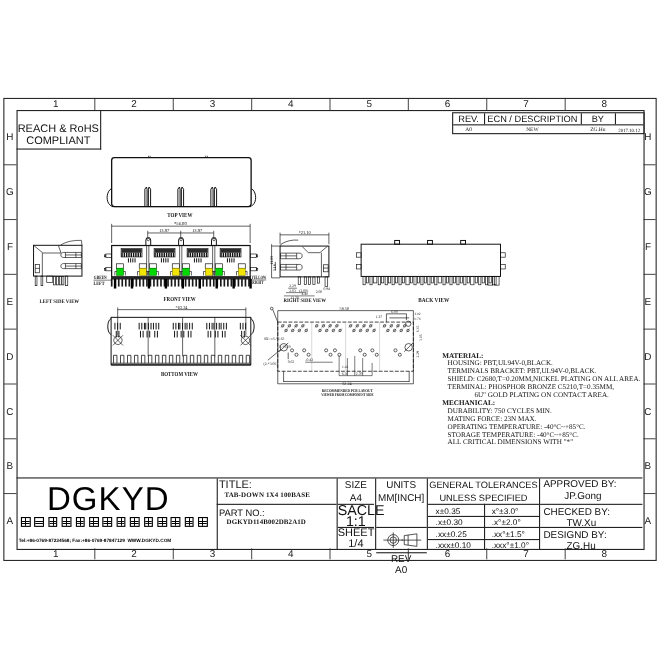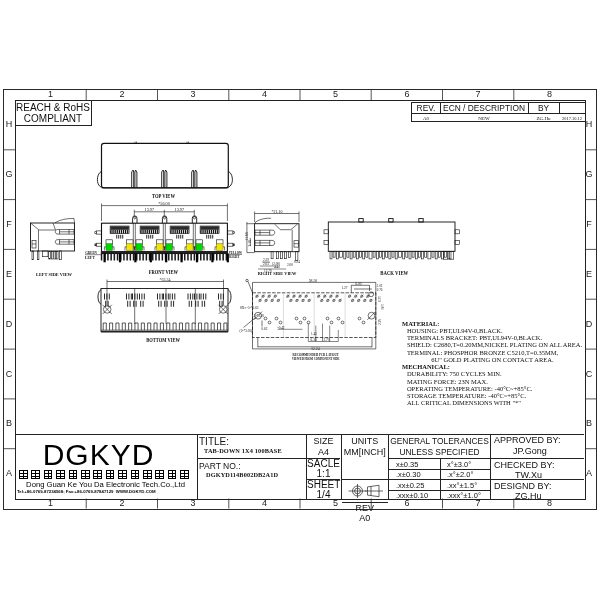--- a/index.html
+++ b/index.html
@@ -54,21 +54,21 @@
 <div class="zn" style="left:579px;top:120.4px;">H</div>
 <div class="zn" style="left:579px;top:170.2px;">G</div>
 <div class="zn" style="left:579px;top:220.0px;">F</div>
 <div class="zn" style="left:579px;top:269.8px;">E</div>
 <div class="zn" style="left:579px;top:319.6px;">D</div>
 <div class="zn" style="left:579px;top:369.5px;">C</div>
 <div class="zn" style="left:579px;top:419.3px;">B</div>
 <div class="zn" style="left:579px;top:469.1px;">A</div>
 </div>
 
-<div class="abs" style="left:15px;top:100px;width:76px;height:23px;border-right:1px solid #222;border-bottom:1px solid #222;text-align:center;font-size:10px;line-height:11px;padding-top:2px;">REACH &amp; RoHS<br>COMPLIANT</div>
+<div class="abs" style="left:15px;top:100px;width:76px;height:23px;border-right:1px solid #222;border-bottom:1px solid #222;text-align:center;font-size:10px;line-height:11px;padding-top:12px;">REACH &amp; RoHS<br>COMPLIANT</div>
 
 <div class="abs" style="left:411px;top:102px;width:173px;height:17.5px;border:1px solid #222;font-size:8.4px;line-height:10px;">
 
   <div class="abs" style="left:0;top:0;width:173px;height:10px;border-bottom:1px solid #222;"></div>
   <div class="abs" style="left:0;top:0;width:28px;height:10px;border-right:1px solid #222;text-align:center;">REV.</div>
   <div class="abs" style="left:28px;top:0;width:88px;height:10px;border-right:1px solid #222;text-align:center;">ECN / DESCRIPTION</div>
   <div class="abs" style="left:116px;top:0;width:31px;height:10px;border-right:1px solid #222;text-align:center;">BY</div>
   <div class="abs" style="left:147px;top:0;width:26px;height:10px;text-align:center;margin-left:39px;">DATE</div>
 
   <div class="ser abs" style="left:0;top:11px;width:28px;text-align:center;font-size:5px;">A0</div>
@@ -847,39 +847,38 @@
     <span class="abs" style="left:74.4px;top:0;width:8.6px;height:8.6px;border:1px solid #000;box-sizing:border-box;background:linear-gradient(#0000 0 2.3px,#000 2.3px 3.1px,#0000 3.1px 4.8px,#000 4.8px 5.6px,#0000 5.6px 100%),linear-gradient(90deg,#0000 0 3px,#000 3px 3.8px,#0000 3.8px 100%);"></span>
     <span class="abs" style="left:86.8px;top:0;width:8.6px;height:8.6px;border:1px solid #000;box-sizing:border-box;background:linear-gradient(#0000 0 2.3px,#000 2.3px 3.1px,#0000 3.1px 4.8px,#000 4.8px 5.6px,#0000 5.6px 100%),linear-gradient(90deg,#0000 0 3px,#000 3px 3.8px,#0000 3.8px 100%);"></span>
     <span class="abs" style="left:99.2px;top:0;width:8.6px;height:8.6px;border:1px solid #000;box-sizing:border-box;background:linear-gradient(#0000 0 2.3px,#000 2.3px 3.1px,#0000 3.1px 4.8px,#000 4.8px 5.6px,#0000 5.6px 100%),linear-gradient(90deg,#0000 0 3px,#000 3px 3.8px,#0000 3.8px 100%);"></span>
     <span class="abs" style="left:111.6px;top:0;width:8.6px;height:8.6px;border:1px solid #000;box-sizing:border-box;background:linear-gradient(#0000 0 2.3px,#000 2.3px 3.1px,#0000 3.1px 4.8px,#000 4.8px 5.6px,#0000 5.6px 100%),linear-gradient(90deg,#0000 0 3px,#000 3px 3.8px,#0000 3.8px 100%);"></span>
     <span class="abs" style="left:124.0px;top:0;width:8.6px;height:8.6px;border:1px solid #000;box-sizing:border-box;background:linear-gradient(#0000 0 2.3px,#000 2.3px 3.1px,#0000 3.1px 4.8px,#000 4.8px 5.6px,#0000 5.6px 100%),linear-gradient(90deg,#0000 0 3px,#000 3px 3.8px,#0000 3.8px 100%);"></span>
     <span class="abs" style="left:136.4px;top:0;width:8.6px;height:8.6px;border:1px solid #000;box-sizing:border-box;background:linear-gradient(#0000 0 2.3px,#000 2.3px 3.1px,#0000 3.1px 4.8px,#000 4.8px 5.6px,#0000 5.6px 100%),linear-gradient(90deg,#0000 0 3px,#000 3px 3.8px,#0000 3.8px 100%);"></span>
     <span class="abs" style="left:148.8px;top:0;width:8.6px;height:8.6px;border:1px solid #000;box-sizing:border-box;background:linear-gradient(#0000 0 2.3px,#000 2.3px 3.1px,#0000 3.1px 4.8px,#000 4.8px 5.6px,#0000 5.6px 100%),linear-gradient(90deg,#0000 0 3px,#000 3px 3.8px,#0000 3.8px 100%);"></span>
     <span class="abs" style="left:161.2px;top:0;width:8.6px;height:8.6px;border:1px solid #000;box-sizing:border-box;background:linear-gradient(#0000 0 2.3px,#000 2.3px 3.1px,#0000 3.1px 4.8px,#000 4.8px 5.6px,#0000 5.6px 100%),linear-gradient(90deg,#0000 0 3px,#000 3px 3.8px,#0000 3.8px 100%);"></span>
   </div>
 
-  <div class="abs" style="left:0;top:44.5px;width:181px;text-align:center;font-size:7.7px;color:#000;">Dong Guan Ke You Da Electronic Tech.Co.,Ltd</div>
 
   <div class="abs" style="left:2px;top:54px;width:181px;text-align:left;font-size:4.3px;font-weight:bold;color:#000;">Tel:+86-0769-87234568; Fax:+86-0769-87847129&nbsp;&nbsp;WWW.DGKYD.COM</div>
 </div>
 
 <div class="abs" style="left:182px;top:0;width:109px;height:23px;">
   <div class="abs" style="left:2px;top:0.5px;font-size:10px;">TITLE:</div>
   <div class="ser abs" style="left:7px;top:12px;font-size:6.3px;font-weight:bold;letter-spacing:0.15px;white-space:nowrap;">TAB-DOWN 1X4 100BASE</div>
 </div>
 
 <div class="abs" style="left:182px;top:23px;width:109px;height:21px;border-top:1px solid #222;">
   <div class="abs" style="left:2px;top:1.5px;font-size:8.5px;">PART NO.:</div>
   <div class="ser abs" style="left:9px;top:12px;font-size:6.3px;font-weight:bold;letter-spacing:0.1px;white-space:nowrap;">DGKYD114B002DB2A1D</div>
 </div>
 
 
 <div class="abs" style="left:292px;top:0;width:33px;height:23px;text-align:center;font-size:9px;line-height:10.5px;padding-top:1px;">SIZE<br>A4</div>
 
-<div class="abs" style="left:292px;top:23px;width:33px;height:21px;border-top:1px solid #222;text-align:center;font-size:10px;line-height:10px;">SACLE<br>1:1</div>
+<div class="abs" style="left:292px;top:23px;width:33px;height:21px;border-top:1px solid #222;text-align:center;font-size:13px;line-height:10px;">SACLE<br>1:1</div>
 
 <div class="abs" style="left:292px;top:44px;width:33px;height:20.5px;border-top:1px solid #222;text-align:center;font-size:10px;line-height:10px;">SHEET<br>1/4</div>
 
 <div class="abs" style="left:326.7px;top:0;width:46px;height:23px;text-align:center;font-size:9px;line-height:10.5px;padding-top:1px;">UNITS<br>MM[INCH]</div>
 
 <div class="abs" style="left:326.7px;top:23px;width:46px;height:21px;border-top:1px solid #222;text-align:center;font-size:9px;line-height:10px;margin-top:44px;">REV<br>A0</div>
 
 <div class="abs" style="left:326.7px;top:44px;width:46px;height:20.5px;border-top:1px solid #222;">
   <svg width="46" height="20.5" viewBox="0 0 46 20.5" fill="none" stroke="#222" stroke-width="0.7">
     <circle cx="15.5" cy="11" r="5"></circle>

